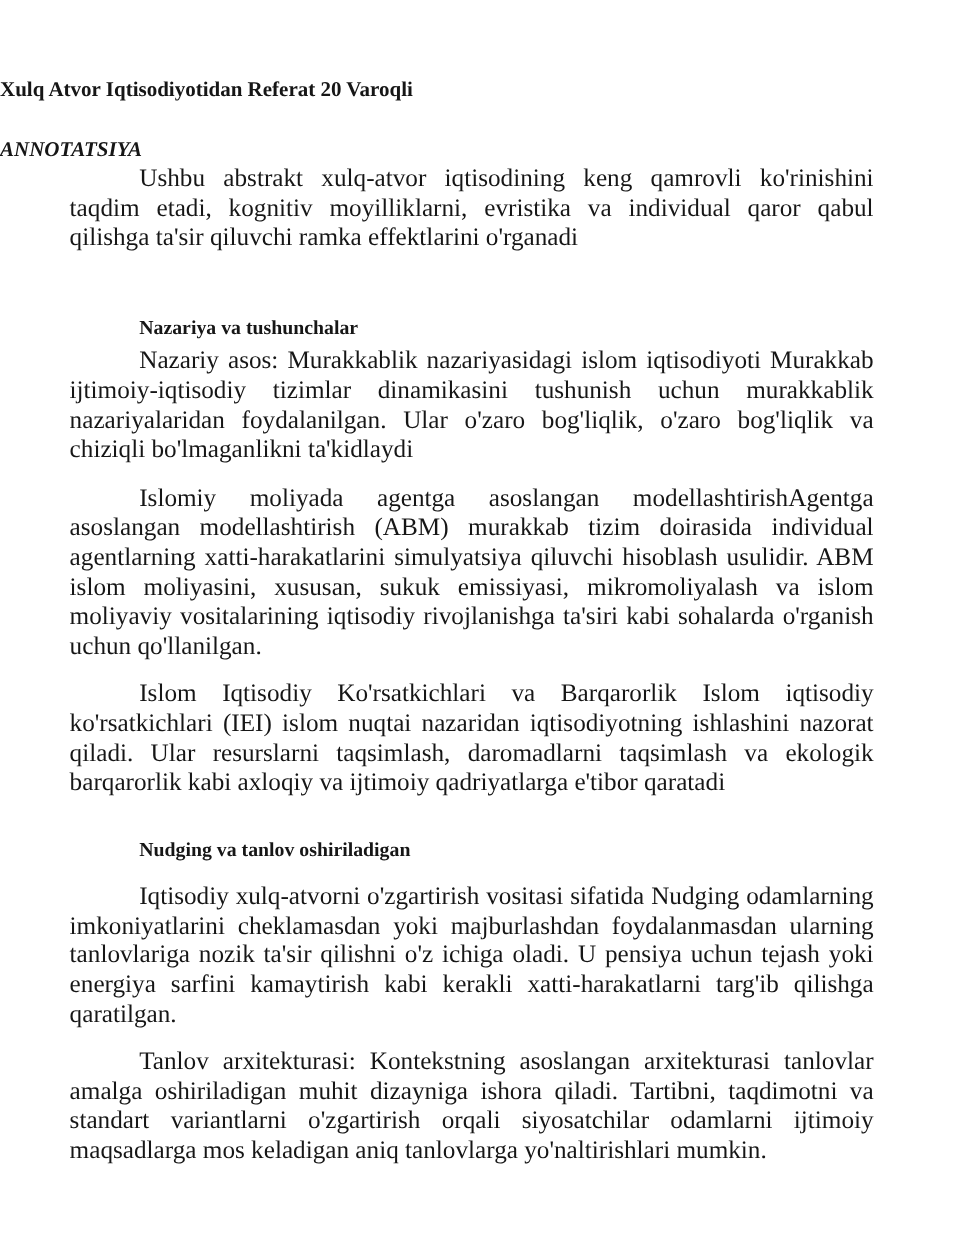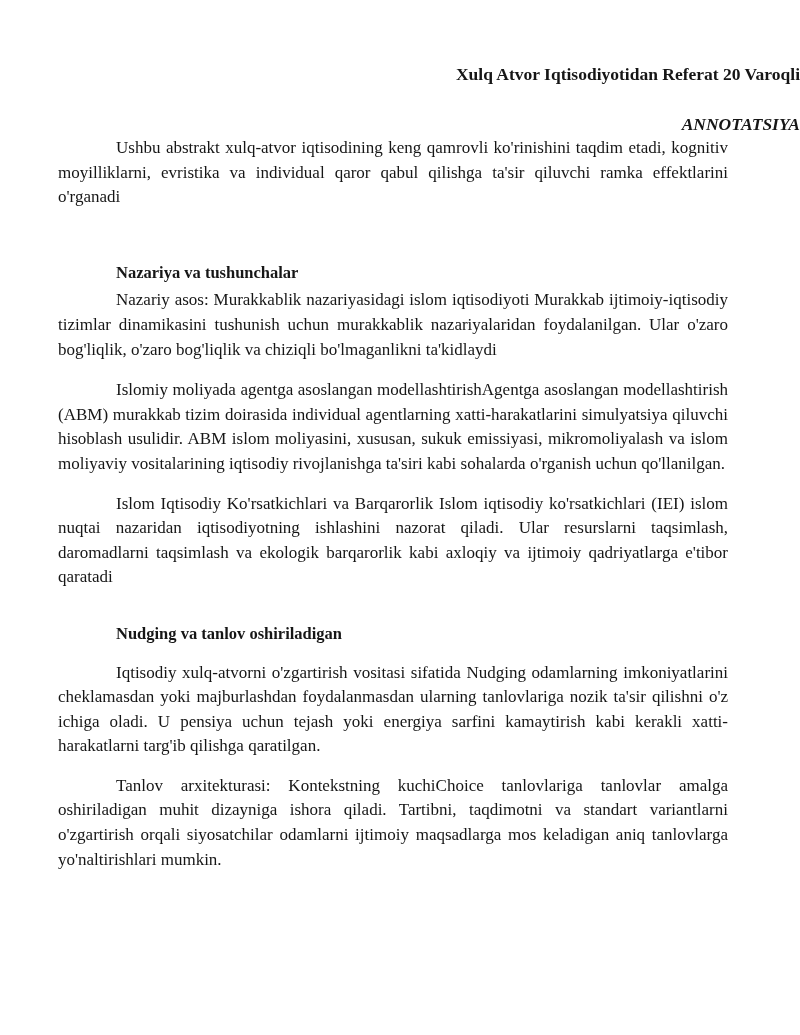--- a/index.html
+++ b/index.html
@@ -16,32 +16,32 @@
   }
   .page {
     box-sizing: border-box;
     width: 800px;
     height: 1035px;
     padding: 62px 72px 20px 58px;
     background: #ffffff;
   }
   
   .center-line {
-    text-align: right;
+    text-align: left;
     font-weight: bold;
     font-size: 17.5px;
     line-height: 24.5px;
     margin: 0 -72px 0 -58px; 
   }
   .doc-title   { margin-bottom: 25px; }
   .doc-author  { margin-bottom: 26px; }
   .annot-heading { margin-bottom: 0; font-style: italic; }
 
   .para {
-    font-size: 17px;
+    font-size: 21px;
     line-height: 24.6px;
     text-align: justify;
     text-indent: 58px;
     margin: 0;
   }
   .keywords-label {
     font-weight: bold;
     margin-right: 6px;
   }
   .section-heading {
@@ -77,15 +77,15 @@
   <p class="para para-theory-0">Nazariy asos: Murakkablik nazariyasidagi islom iqtisodiyoti Murakkab ijtimoiy-iqtisodiy tizimlar dinamikasini tushunish uchun murakkablik nazariyalaridan foydalanilgan. Ular o'zaro bog'liqlik, o'zaro bog'liqlik va chiziqli bo'lmaganlikni ta'kidlaydi</p>
 
   <p class="para para-theory-1">Islomiy moliyada agentga asoslangan modellashtirishAgentga asoslangan modellashtirish (ABM) murakkab tizim doirasida individual agentlarning xatti-harakatlarini simulyatsiya qiluvchi hisoblash usulidir. ABM islom moliyasini, xususan, sukuk emissiyasi, mikromoliyalash va islom moliyaviy vositalarining iqtisodiy rivojlanishga ta'siri kabi sohalarda o'rganish uchun qo'llanilgan.</p>
 
   <p class="para para-theory-2">Islom Iqtisodiy Ko'rsatkichlari va Barqarorlik Islom iqtisodiy ko'rsatkichlari (IEI) islom nuqtai nazaridan iqtisodiyotning ishlashini nazorat qiladi. Ular resurslarni taqsimlash, daromadlarni taqsimlash va ekologik barqarorlik kabi axloqiy va ijtimoiy qadriyatlarga e'tibor qaratadi</p>
 
   <h2 class="section-heading heading-nudging">Nudging va tanlov oshiriladigan</h2>
 
   <p class="para para-nudging-0">Iqtisodiy xulq-atvorni o'zgartirish vositasi sifatida Nudging odamlarning imkoniyatlarini cheklamasdan yoki majburlashdan foydalanmasdan ularning tanlovlariga nozik ta'sir qilishni o'z ichiga oladi. U pensiya uchun tejash yoki energiya sarfini kamaytirish kabi kerakli xatti-harakatlarni targ'ib qilishga qaratilgan.</p>
 
-  <p class="para para-nudging-1">Tanlov arxitekturasi: Kontekstning kuchiChoice tanlovlariga tanlovlar amalga oshiriladigan muhit dizayniga ishora qiladi. Tartibni, taqdimotni va standart variantlarni o'zgartirish orqali siyosatchilar odamlarni ijtimoiy maqsadlarga mos keladigan aniq tanlovlarga yo'naltirishlari mumkin.</p>
+  <p class="para para-nudging-1">Tanlov arxitekturasi: Kontekstning asoslangan arxitekturasi tanlovlar amalga oshiriladigan muhit dizayniga ishora qiladi. Tartibni, taqdimotni va standart variantlarni o'zgartirish orqali siyosatchilar odamlarni ijtimoiy maqsadlarga mos keladigan aniq tanlovlarga yo'naltirishlari mumkin.</p>
 
 </div>
 
 </body></html>

